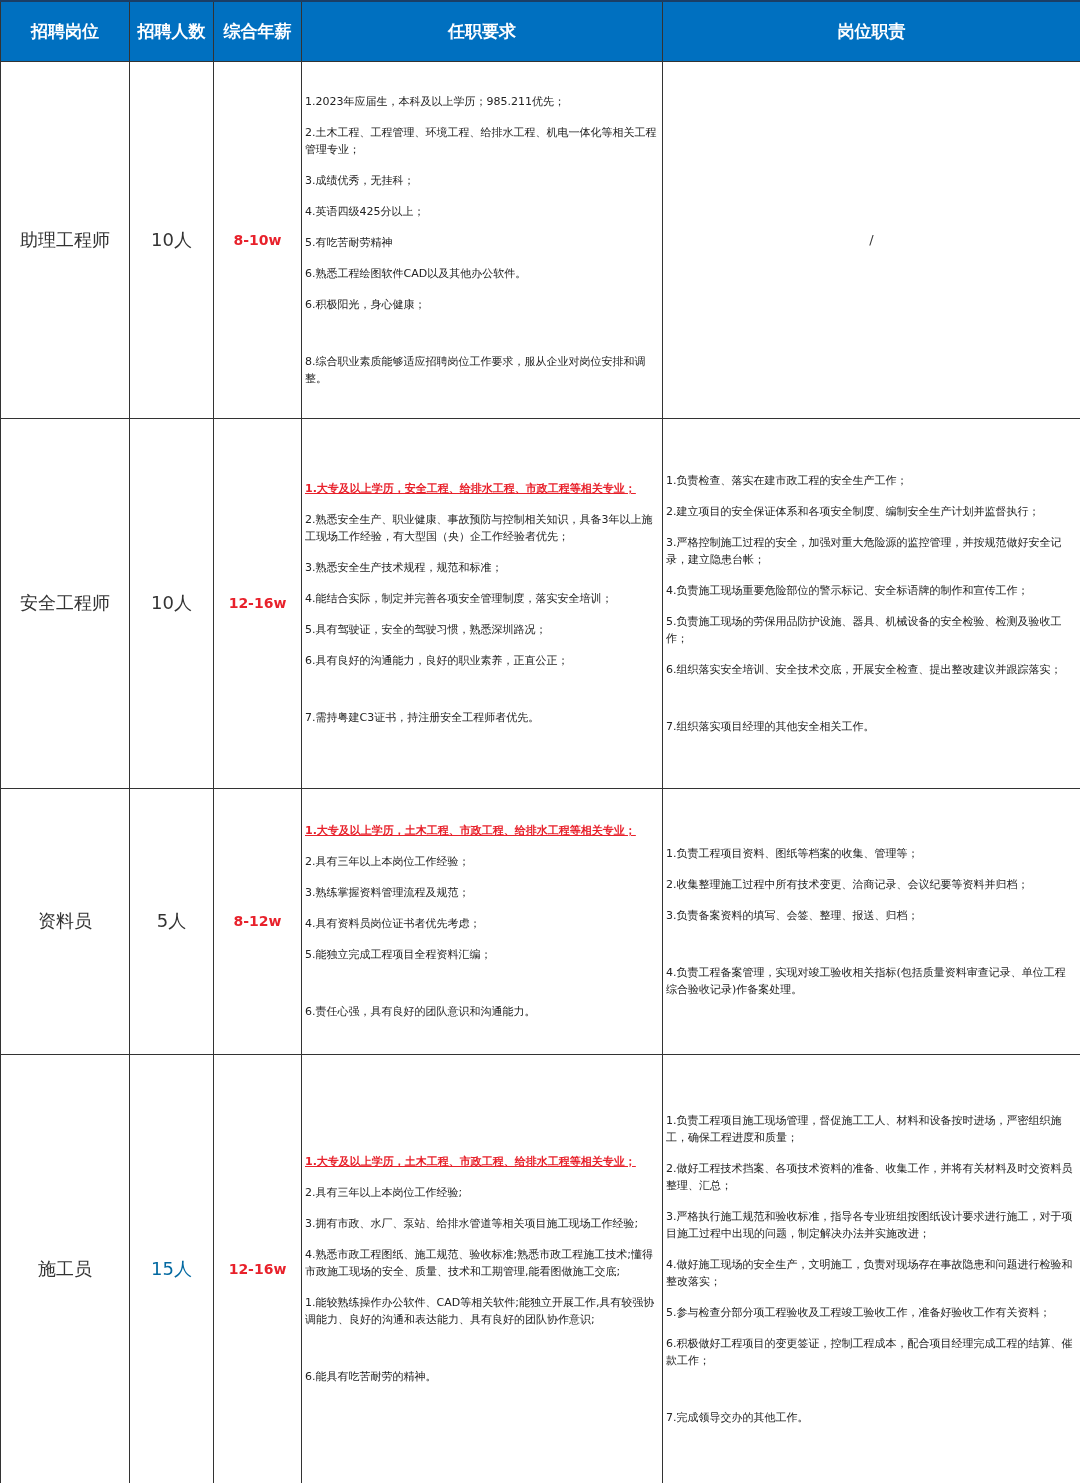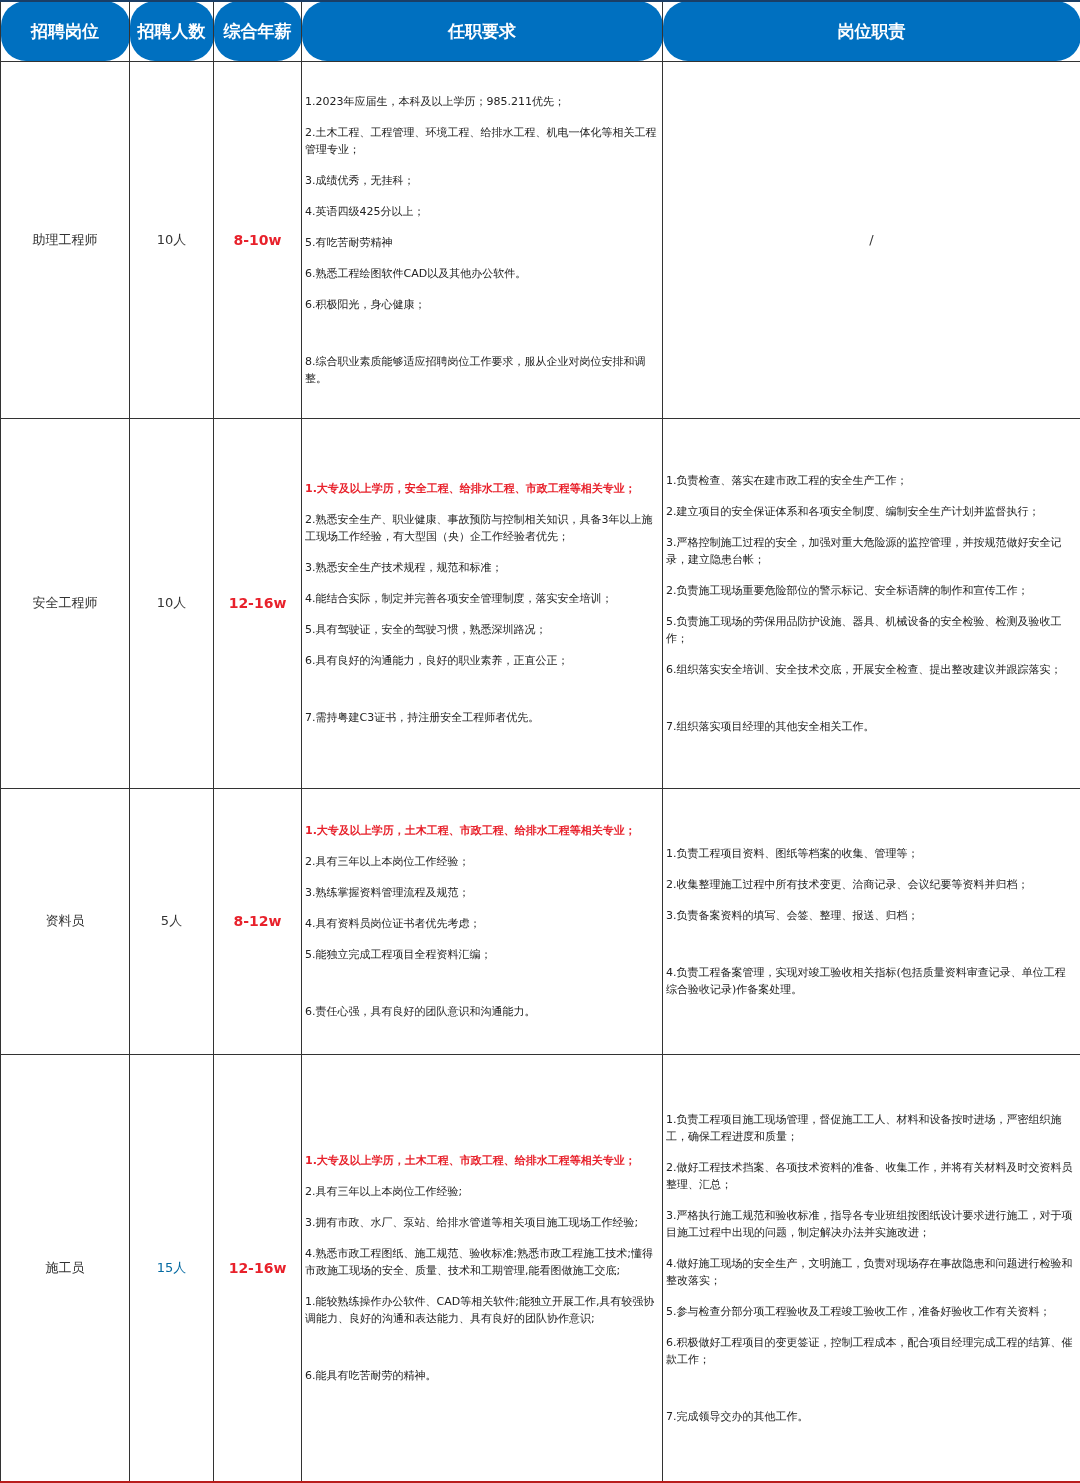--- a/index.html
+++ b/index.html
@@ -7,34 +7,33 @@
   body { font-family: "DejaVu Sans", "Liberation Sans", sans-serif; color: #222; }
   table.recruit {
     position: absolute; left: 0; top: 0;
     width: 1080px; border-collapse: collapse; table-layout: fixed;
   }
   table.recruit th, table.recruit td { border: 1px solid #333; }
   thead th {
     background: #0070c0; color: #fff; height: 60px;
     font-size: 17px; font-weight: bold; text-align: center; vertical-align: middle;
     border-color: #1a3e66;
-    border-radius: 25px;
   }
   thead tr:first-child th { border-top: 2px solid #1a3e66; }
-  td.center { text-align: center; vertical-align: middle; font-size: 13px; color: #333; }
+  td.center { text-align: center; vertical-align: middle; font-size: 18px; color: #333; }
   td.grey-l { border-left-color: #999; }
   td.grey-r { border-right-color: #999; }
   td.count.muted { color: #0369a1; }
   td.salary { color: #e8212b; font-weight: bold; font-size: 14px; }
   td.text { vertical-align: middle; font-size: 11px; line-height: 17px; padding: 0 4px 0 3px; color: #222; }
   td.text p { margin: 0 0 14px 0; }
   td.text p:last-child { margin-bottom: 0; margin-top: 40px; }
-  td.text p.hl { color: #e8212b; font-weight: bold; }
+  td.text p.hl { color: #e8212b; font-weight: bold; text-decoration: underline; }
   td.slash { text-align: center; vertical-align: middle; font-size: 13px; color: #333; }
-  tbody tr:last-child td { border-bottom: 6px solid #b91c1c; }
+  tbody tr:last-child td { border-bottom: 2px solid #b91c1c; }
 </style>
 </head>
 <body>
 
 <table class="recruit">
   <colgroup>
     <col style="width:129px">
       <col style="width:84px">
       <col style="width:88px">
       <col style="width:361px">
@@ -78,21 +77,21 @@
         <p>3.熟悉安全生产技术规程，规范和标准；</p>
         <p>4.能结合实际，制定并完善各项安全管理制度，落实安全培训；</p>
         <p>5.具有驾驶证，安全的驾驶习惯，熟悉深圳路况；</p>
         <p>6.具有良好的沟通能力，良好的职业素养，正直公正；</p>
         <p>7.需持粤建C3证书，持注册安全工程师者优先。</p>
       </td>
       <td class="text">
         <p>1.负责检查、落实在建市政工程的安全生产工作；</p>
         <p>2.建立项目的安全保证体系和各项安全制度、编制安全生产计划并监督执行；</p>
         <p>3.严格控制施工过程的安全，加强对重大危险源的监控管理，并按规范做好安全记录，建立隐患台帐；</p>
-        <p>2.负责施工现场重要危险部位的警示标记、安全标语牌的制作和宣传工作；</p>
+        <p>4.负责施工现场重要危险部位的警示标记、安全标语牌的制作和宣传工作；</p>
         <p>5.负责施工现场的劳保用品防护设施、器具、机械设备的安全检验、检测及验收工作；</p>
         <p>6.组织落实安全培训、安全技术交底，开展安全检查、提出整改建议并跟踪落实；</p>
         <p>7.组织落实项目经理的其他安全相关工作。</p>
       </td>
     </tr>
 
     <tr style="height:266px">
       <td class="center grey-r">资料员</td>
       <td class="center count grey-l">5人</td>
       <td class="center salary grey-r">8-12w</td>

